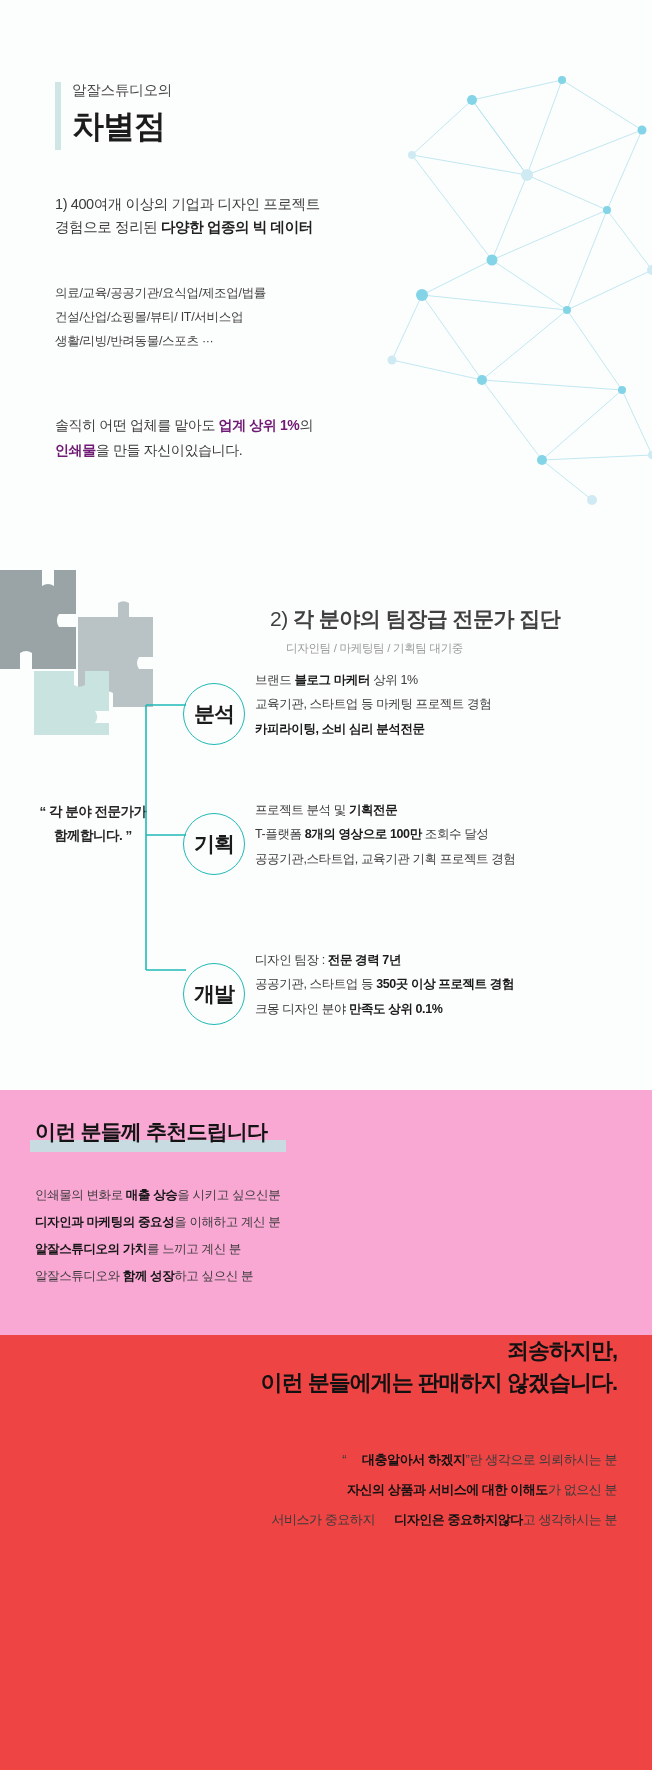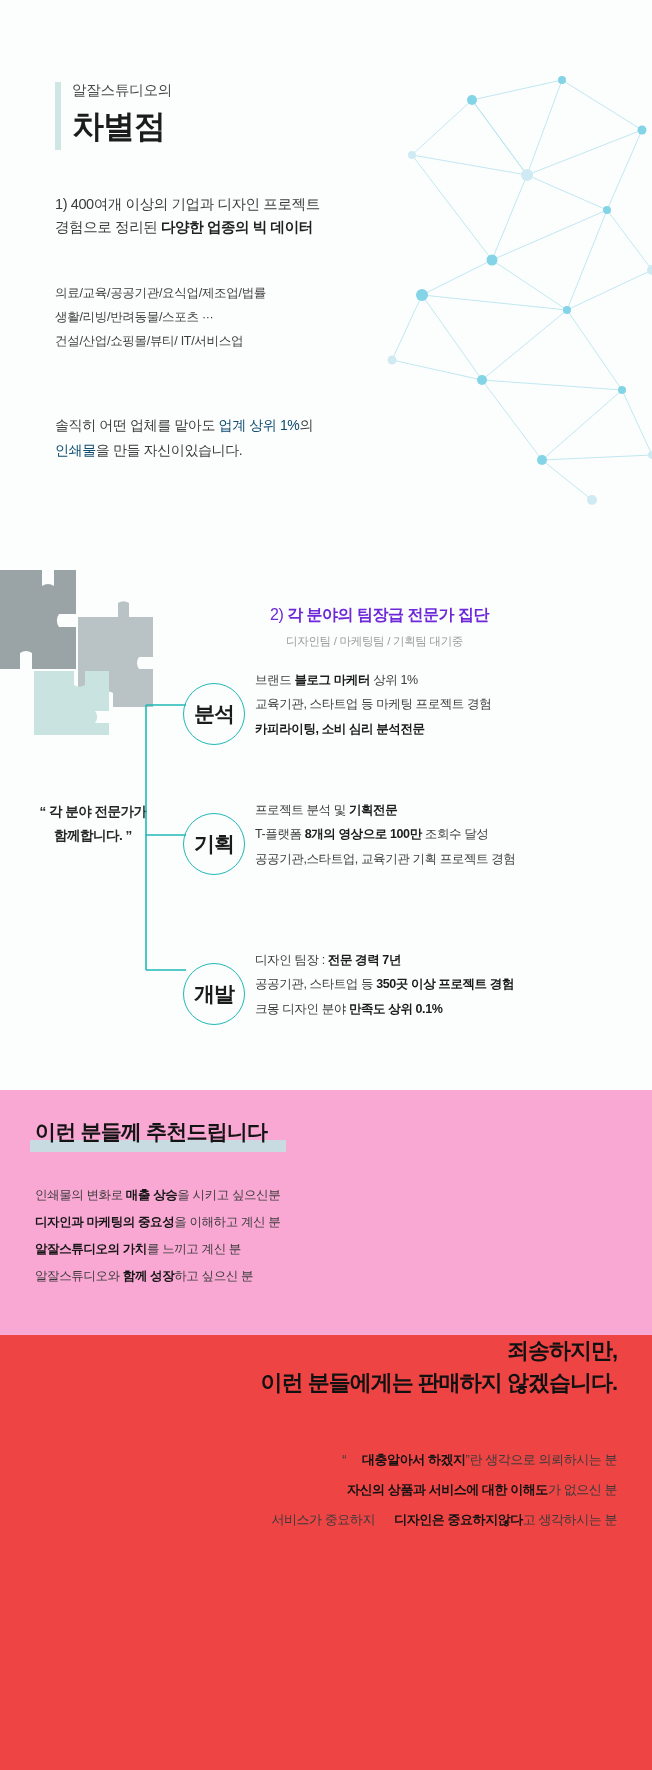--- a/index.html
+++ b/index.html
@@ -24,29 +24,29 @@
 
   #hero-para { position:absolute; left:55px; top:193px; width:330px; }
   #hero-para .ln { font-size:14.5px; color:#3b3b3b; line-height:1.62; letter-spacing:-.4px; }
   #hero-para .ln b { font-weight:bold; color:#1f1f1f;text-align:center; }
 
   #hero-industries { position:absolute; left:55px; top:281px; width:330px; }
   #hero-industries .ln { font-size:12.5px; color:#3e3e3e; line-height:1.92; letter-spacing:-.3px; }
 
   #hero-claim { position:absolute; left:55px; top:413px; width:340px; }
   #hero-claim .ln { font-size:14px; color:#3b3b3b; line-height:1.78; letter-spacing:-.4px; }
-  .accent { color:#0c4a6e; font-weight:normal;text-align:right; }
+  .accent { color:#701a75; font-weight:bold;text-align:right; }
 
   
   #sec-experts { position:absolute; left:0; top:545px; width:652px; height:545px; background:#fcfdfd; }
 
   #puzzle { position:absolute; left:-10px; top:20px; width:180px; height:170px; }
 
   #experts-head { position:absolute; left:270px; top:60px; width:360px; }
-  #experts-head .h { font-size:16px; font-weight:bold; color:#6d28d9; letter-spacing:-.5px; }
+  #experts-head .h { font-size:21px; font-weight:bold; color:#404040; letter-spacing:-.5px; }
   #experts-head .h .num { font-weight:normal; }
   #experts-head .sub { font-size:11.5px; color:#9a9a9a; letter-spacing:-.3px; margin-top:8px; padding-left:16px; }
 
   #quote { position:absolute; left:18px; top:255px; width:150px; text-align:center; }
   #quote .q1 { font-size:13.5px; font-weight:bold; color:#262626; letter-spacing:-.5px; line-height:1.75; }
 
   #tree { position:absolute; left:140px; top:120px; width:200px; height:400px; }
 
   .branch { position:absolute; left:255px; width:390px; }
   .branch .bl { font-size:12.5px; color:#3a3a3a; line-height:1.95; letter-spacing:-.4px; }
@@ -127,22 +127,22 @@
     <div class="bigtitle">차별점</div>
   </div>
 
   <div id="hero-para">
     <div class="ln">1) 400여개 이상의 기업과 디자인 프로젝트</div>
     <div class="ln"><span>경험으로 정리된 </span><b>다양한 업종의 빅 데이터</b></div>
   </div>
 
   <div id="hero-industries">
     <div class="ln">의료/교육/공공기관/요식업/제조업/법률</div>
+    <div class="ln">건설/산업/쇼핑몰/뷰티/ IT/서비스업</div>
     <div class="ln">생활/리빙/반려동물/스포츠  ···</div>
-    <div class="ln">건설/산업/쇼핑몰/뷰티/ IT/서비스업</div>
   </div>
 
   <div id="hero-claim">
     <div class="ln"><span>솔직히 어떤 업체를 맡아도 </span><span class="accent">업계 상위 1%</span><span>의</span></div>
     <div class="ln"><span class="accent">인쇄물</span><span>을 만들 자신이있습니다.</span></div>
   </div>
 </section>
 
 <section id="sec-experts">
 

